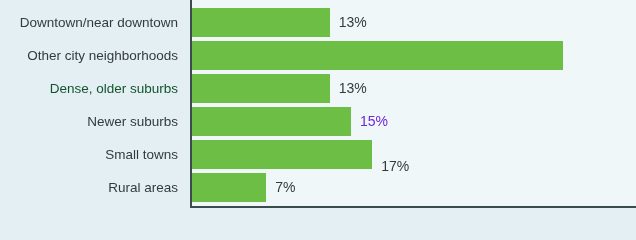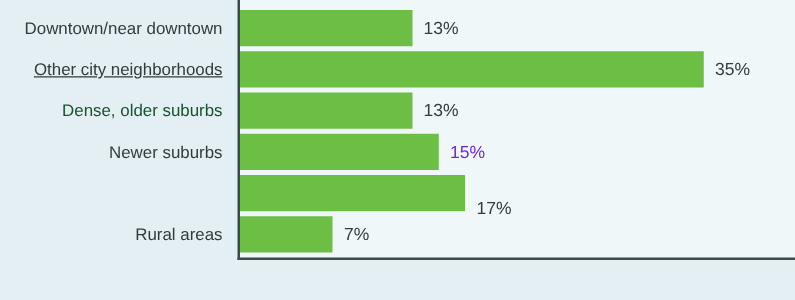--- a/index.html
+++ b/index.html
@@ -88,38 +88,38 @@
   <div id="axis-y" style="background: rgb(60, 75, 77);"></div>
   <div id="axis-x" style="background: rgb(60, 75, 77);"></div>
 
   <div class="row" style="top: 8px;">
     <div class="cat-label" style="color: rgb(51, 59, 61);">Downtown/near downtown</div>
     <div class="bar" style="width: 137.8px; height: 29px; background: rgb(108, 190, 69);"></div>
     <div class="val-label" style="left: 338.8px; color: rgb(51, 59, 61);">13%</div>
   </div>
 
   <div class="row" style="top: 41px;">
-    <div class="cat-label" style="color: rgb(51, 59, 61); text-decoration: underline;">Other city neighborhoods</div>
+    <div class="cat-label" style="color: rgb(51, 59, 61);">Other city neighborhoods</div>
     <div class="bar" style="width: 371px; height: 29px; background: rgb(108, 190, 69);"></div>
-    <div class="val-label" style="left: 572px; color: rgb(51, 59, 61);">35%</div>
   </div>
 
   <div class="row" style="top: 74px;">
     <div class="cat-label" style="color: #14532d;">Dense, older suburbs</div>
     <div class="bar" style="width: 137.8px; height: 29px; background: rgb(108, 190, 69);"></div>
     <div class="val-label" style="left: 338.8px; color: rgb(51, 59, 61);">13%</div>
   </div>
 
   <div class="row" style="top: 107px;">
     <div class="cat-label" style="color: rgb(51, 59, 61);">Newer suburbs</div>
     <div class="bar" style="width: 159px; height: 29px; background: rgb(108, 190, 69);"></div>
     <div class="val-label" style="left: 360px; color: #6d28d9; text-align: right;">15%</div>
   </div>
 
   <div class="row" style="top: 140px;">
+    <div class="cat-label" style="color: rgb(51, 59, 61);">Small towns</div>
     <div class="bar" style="width: 180.2px; height: 29px; background: rgb(108, 190, 69);"></div>
     <div class="val-label" style="left: 381.2px; color: rgb(51, 59, 61); margin-top: 12px;">17%</div>
   </div>
 
   <div class="row" style="top: 173px;">
     <div class="cat-label" style="color: rgb(51, 59, 61);">Rural areas</div>
     <div class="bar" style="width: 74.2px; height: 29px; background: rgb(108, 190, 69);"></div>
     <div class="val-label" style="left: 275.2px; color: rgb(51, 59, 61);">7%</div>
   </div>
 

